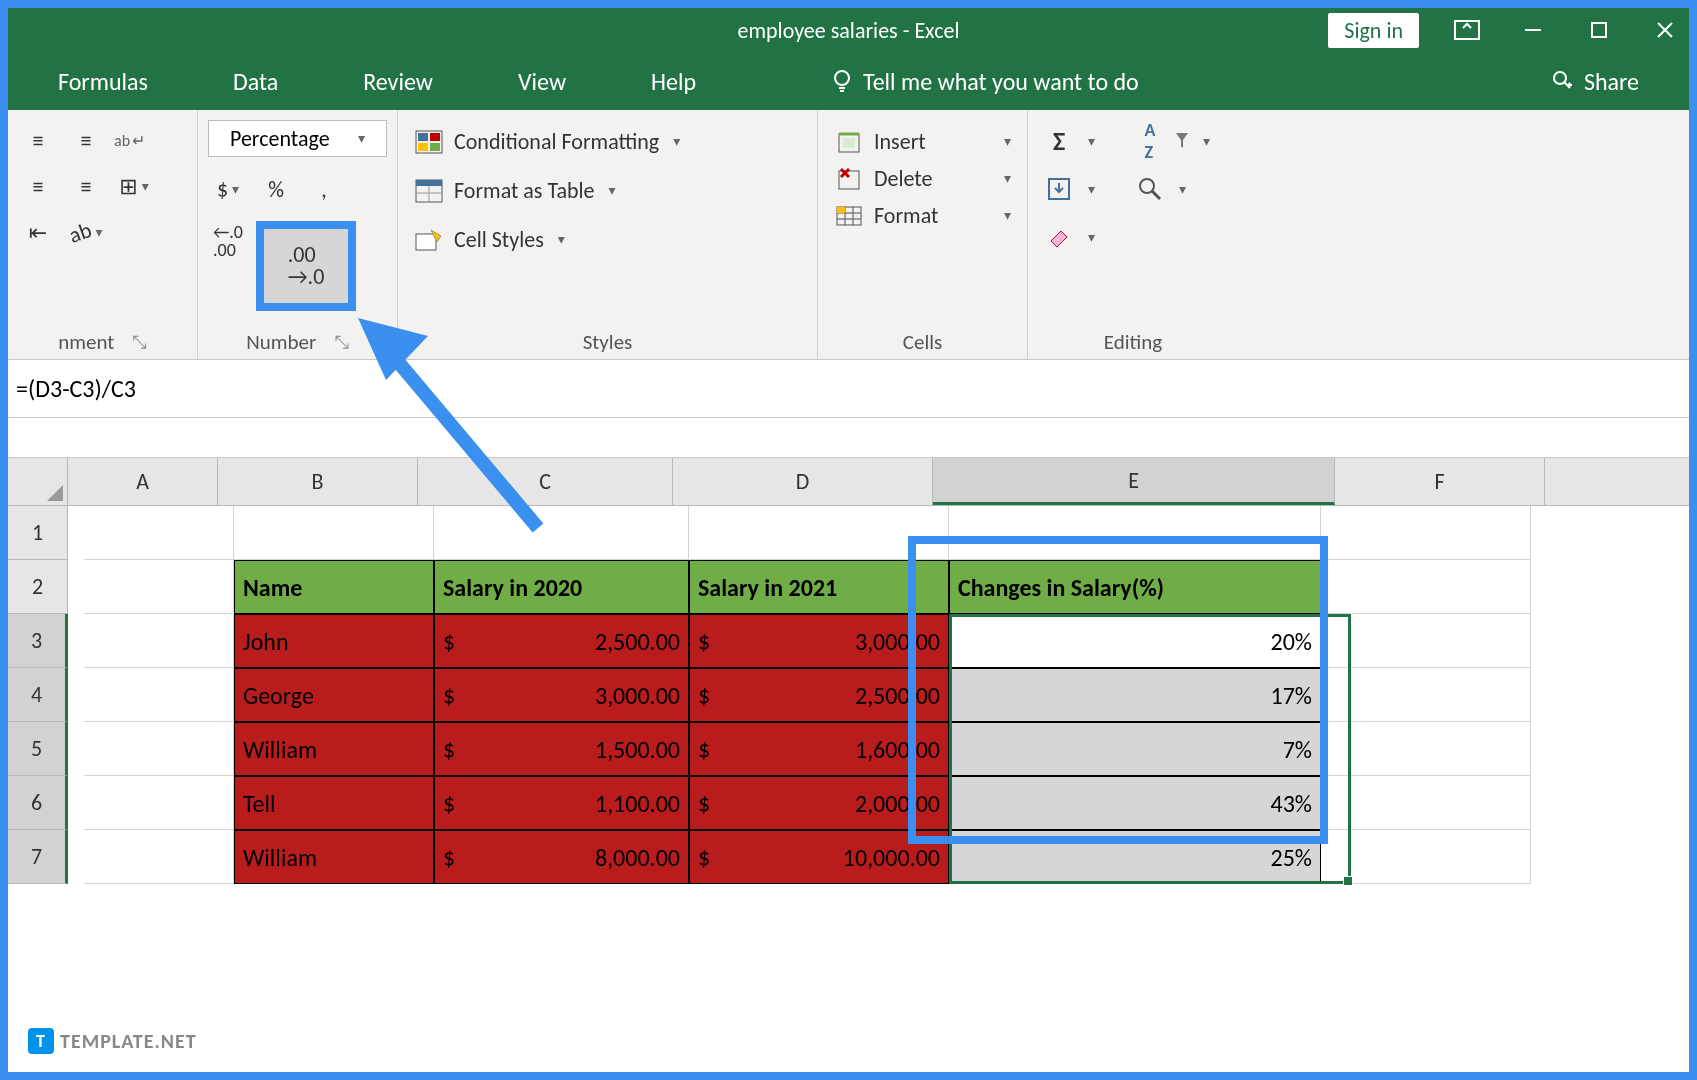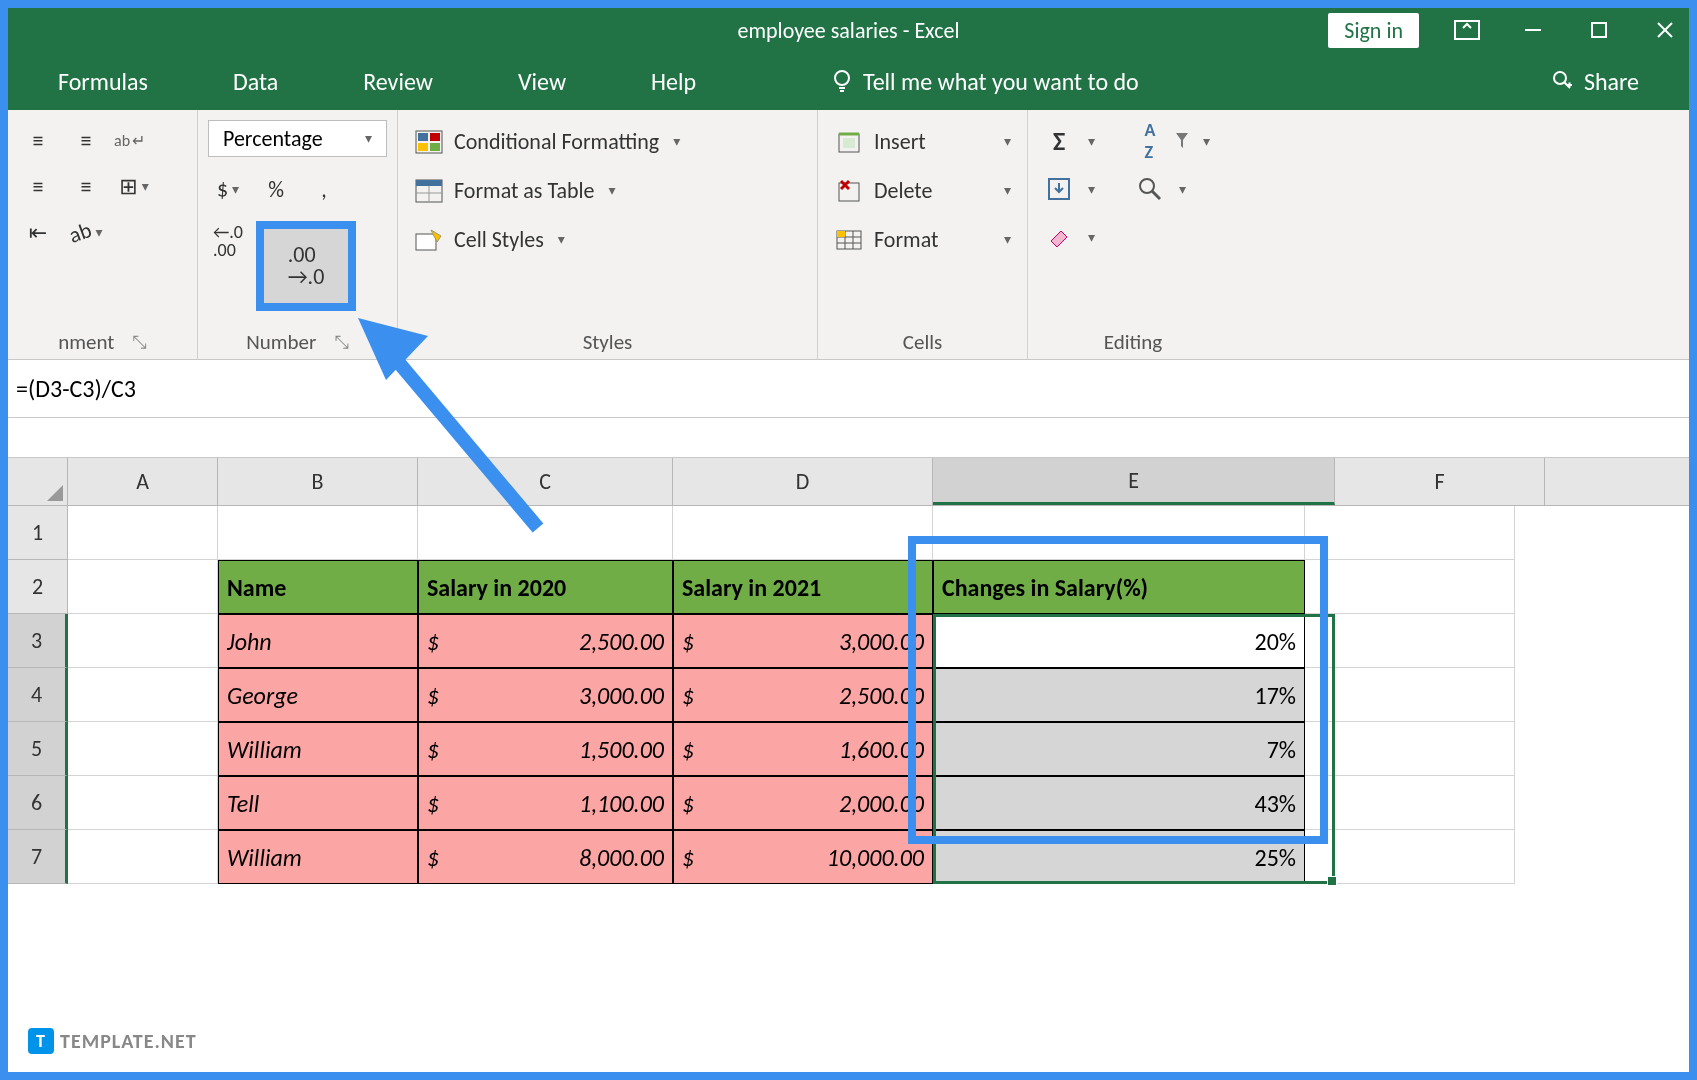--- a/index.html
+++ b/index.html
@@ -16,21 +16,21 @@
   .tabs .tab { cursor: pointer; }
   .tell-me { display: flex; align-items: center; gap: 10px; margin-left: 50px; }
   .share { margin-left: auto; display: flex; align-items: center; gap: 8px; }
 
   .ribbon { height: 250px; background: #f3f2f1; border-bottom: 1px solid #c8c8c8; display: flex; }
   .group { border-right: 1px solid #d0d0d0; display: flex; flex-direction: column; padding: 6px 10px 2px; position: relative; }
   .group-label { text-align: center; font-size: 21px; color: #555; padding: 4px 0 2px; margin-top: auto; display: flex; align-items: center; justify-content: center; gap: 10px; }
   .group-body { flex: 1; display: flex; flex-direction: column; gap: 6px; padding: 4px 0; }
   .btnrow { display: flex; gap: 8px; align-items: center; }
   .iconbtn { width: 40px; height: 40px; display: flex; align-items: center; justify-content: center; font-size: 22px; color: #333; border: 1px solid transparent; background: #f3f2f1; }
-  .combo { background: #fff; border: 1px solid #bdbdbd; padding: 4px 14px; font-size: 22px; display: flex; align-items: center; gap: 14px; min-width: 170px; justify-content: space-between; }
+  .combo { background: #fff; border: 1px solid #bdbdbd; padding: 4px 21px; font-size: 22px; display: flex; align-items: center; gap: 14px; min-width: 170px; justify-content: space-between; }
   .menuitem { display: flex; align-items: center; gap: 10px; font-size: 22px; color: #333; padding: 4px 6px; }
   .menuitem .micon { width: 30px; height: 26px; display: flex; align-items: center; justify-content: center; font-size: 22px; }
   .caret { font-size: 14px; color: #666; margin-left: 4px; }
   .launcher { font-size: 18px; color: #888; margin-left: 8px; }
 
   .highlight-box { border: 8px solid #3b8fef; background: #d6d6d6; padding: 8px; display: inline-flex; align-items: center; justify-content: center; }
   .dec-icon { font-size: 18px; line-height: 1; text-align: left; color: #333; }
 
   .formula-bar { height: 58px; border-bottom: 1px solid #c8c8c8; display: flex; align-items: center; font-size: 24px; padding: 0 8px; }
 
@@ -40,27 +40,27 @@
   .sel-all::after { content: ''; position: absolute; right: 4px; bottom: 4px; width: 0; height: 0; border-left: 16px solid transparent; border-bottom: 16px solid #999; }
   .ch { border-right: 1px solid #b7b7b7; display: flex; align-items: center; justify-content: center; font-size: 22px; color: #333; }
   .ch.w-a { width: 150px; } .ch.w-b { width: 200px; } .ch.w-c { width: 255px; } .ch.w-d { width: 260px; } .ch.w-e { width: 402px; } .ch.w-f { width: 210px; }
   .ch.active { background: #d2d2d2; border-bottom: 3px solid #217346; }
 
   .rows { display: flex; }
   .row-headers { width: 60px; }
   .rh { height: 54px; border-right: 1px solid #b7b7b7; border-bottom: 1px solid #b7b7b7; background: #e6e6e6; display: flex; align-items: center; justify-content: center; font-size: 22px; color: #333; }
   .rh.active { background: #d2d2d2; border-right: 3px solid #217346; }
 
-  .cells { position: relative; flex: 1; }
+  .cells { position: relative; flex: 1; margin-left: 16px; }
   .cell-row { display: flex; height: 54px; }
   .cell { border-right: 1px solid #d4d4d4; border-bottom: 1px solid #d4d4d4; display: flex; align-items: center; padding: 0 8px; font-size: 24px; }
   .cell.w-a { width: 150px; } .cell.w-b { width: 200px; } .cell.w-c { width: 255px; } .cell.w-d { width: 260px; } .cell.w-e { width: 372px; } .cell.w-f { width: 210px; }
 
   .tbl-hdr { background: #70ad47; font-weight: bold; border: 1px solid #000 !important; }
-  .tbl-cell { border: 1px solid #000 !important; background: #fca5a5; font-style: italic; }
+  .tbl-cell { border: 1px solid #000 !important; background: #b91c1c; }
   .tbl-cell.right, .sel-cell.right { justify-content: flex-end; }
   .money { display: flex; width: 100%; justify-content: space-between; }
   .sel-cell { background: #d6d6d6; border: 1px solid #000 !important; }
   .sel-cell.first { background: #fff; }
 
   .sel-outline { position: absolute; border: 3px solid #217346; pointer-events: none; }
   .sel-outline::after { content: ''; position: absolute; right: -5px; bottom: -5px; width: 8px; height: 8px; background: #217346; border: 1px solid #fff; }
 
   .blue-highlight { position: absolute; border: 8px solid #3b8fef; pointer-events: none; }
 
@@ -229,21 +229,21 @@
           <span>Cell Styles</span>
             <span class="caret">▾</span>
         </div>
       </div>
       <div class="group-label">
           <span>Styles</span>
         </div>
     </div>
 
     <div class="group" style="width:210px">
-      <div class="group-body" style="gap:14px;padding-top:8px">
+      <div class="group-body" style="gap:2px;padding-top:8px">
         <div class="menuitem">
           <span class="micon">
             <svg width="28" height="24">
                 <rect x="4" y="4" width="20" height="18" fill="none" stroke="#555"></rect>
                 <rect x="8" y="8" width="12" height="10" fill="#d9ead3"></rect>
                 <line x1="4" y1="4" x2="24" y2="4" stroke="#70ad47" stroke-width="3"></line>
               </svg>
           </span>
           <span>Insert</span>
           <span class="caret" style="margin-left:auto">▾</span>

